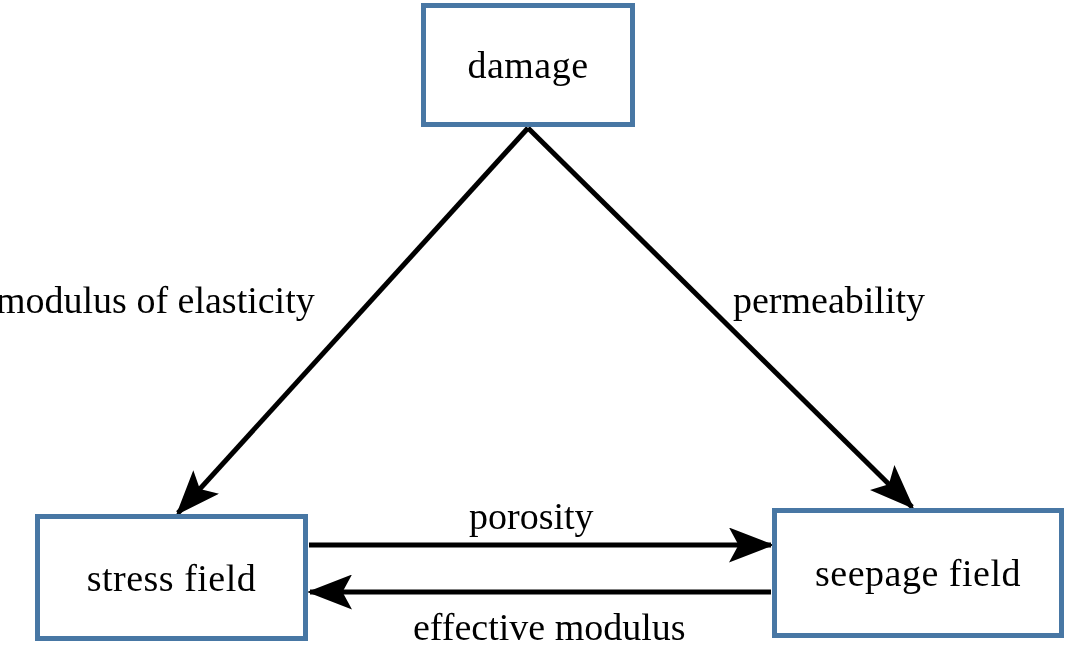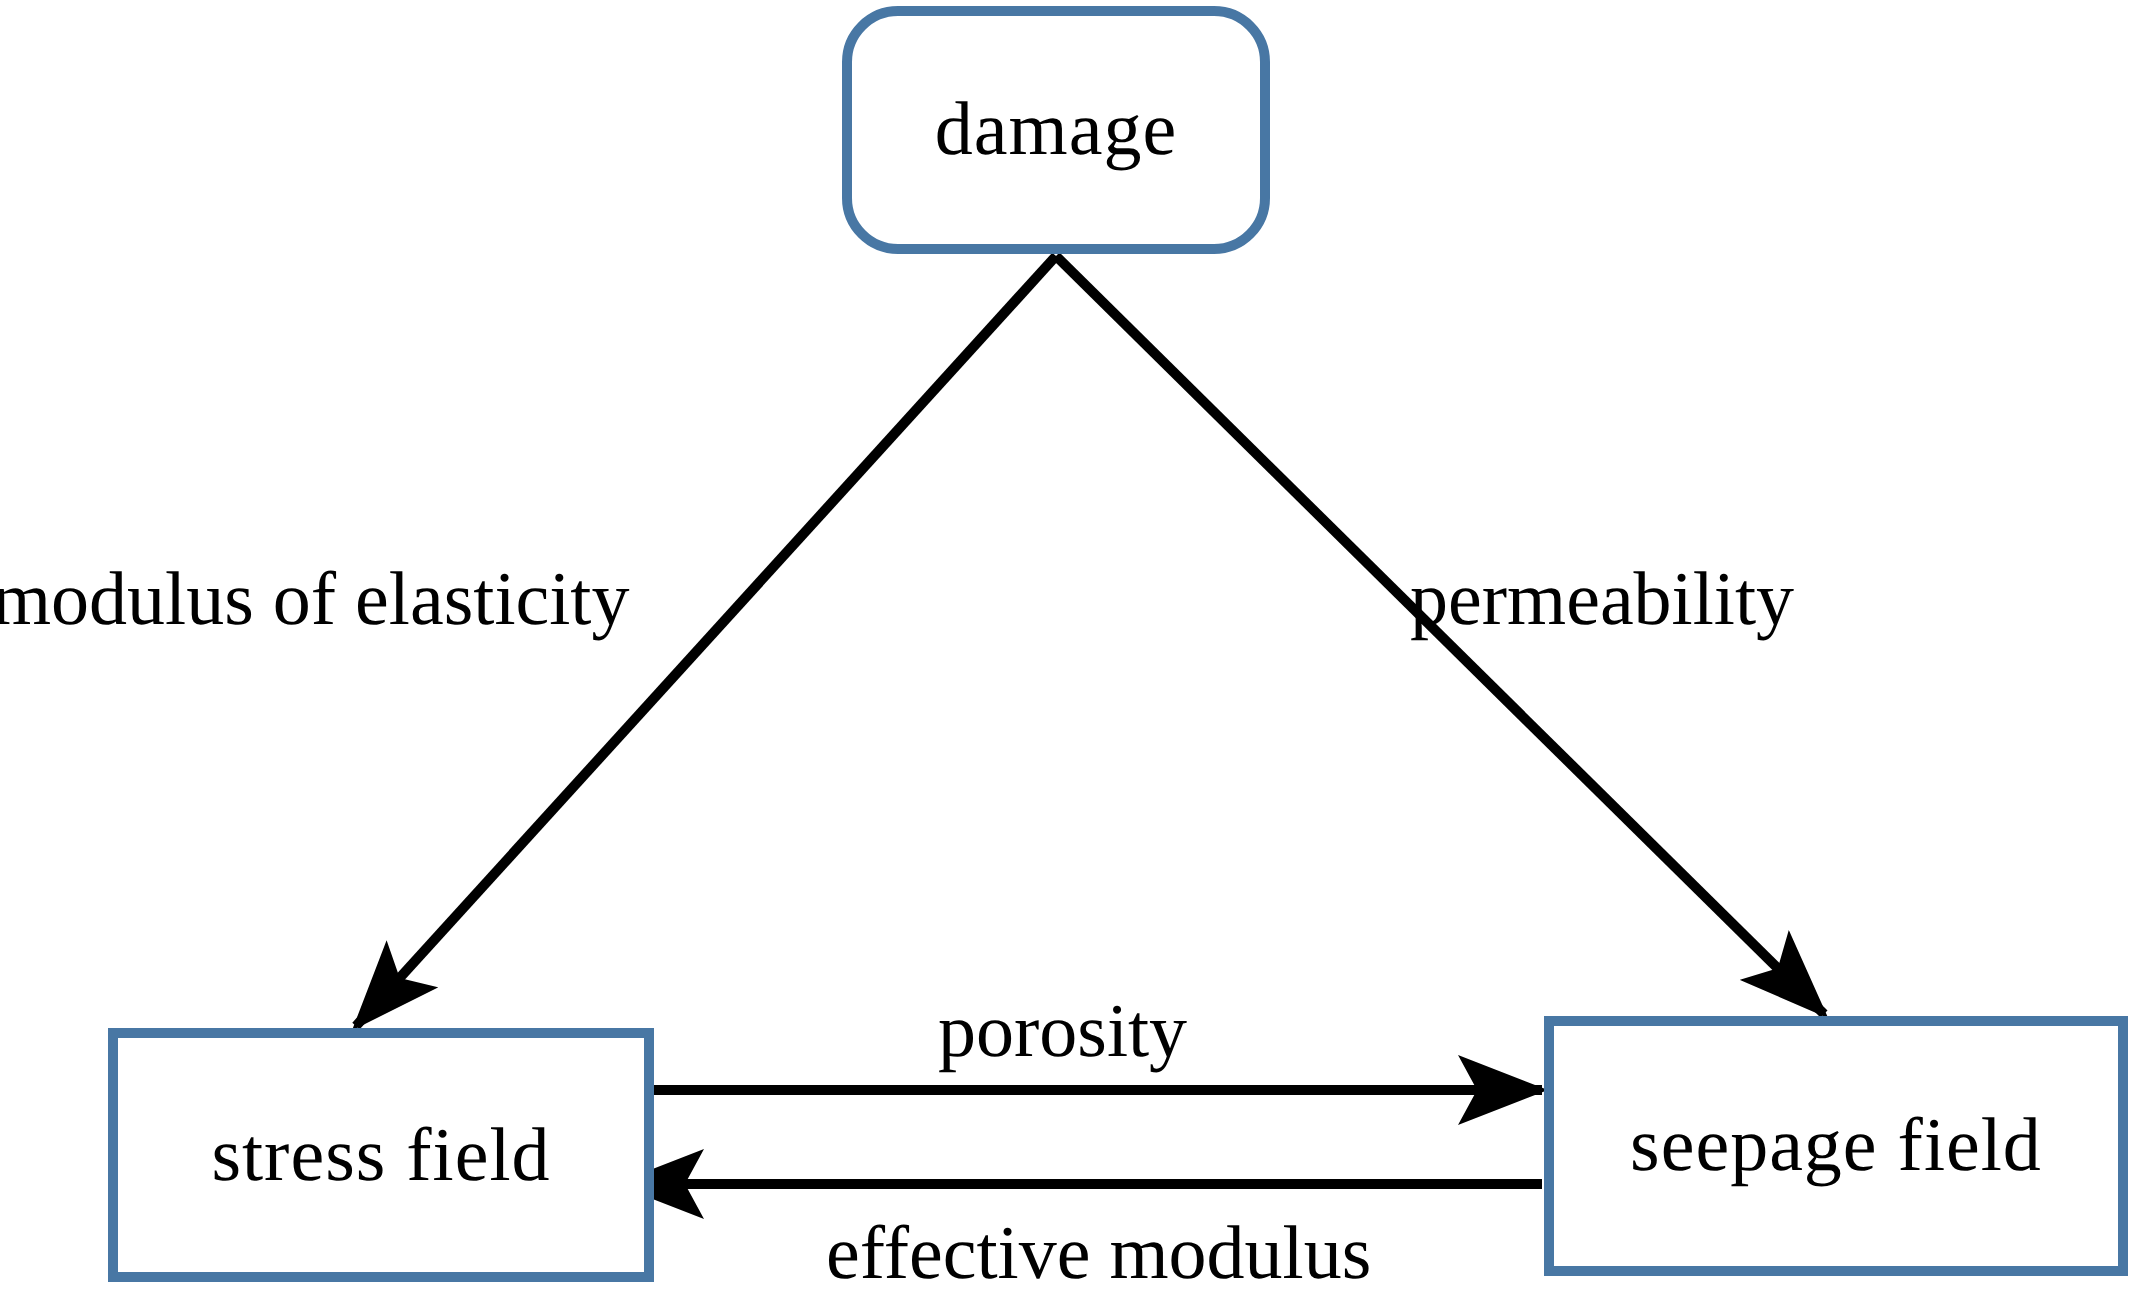--- a/index.html
+++ b/index.html
@@ -67,21 +67,21 @@
     font-size: 38px;
     line-height: 1;
     white-space: nowrap;
     z-index: 4;
   }
   #edge-label-modulus {
     left: -4px;
     top: 281px;
   }
   #edge-label-permeability {
-    left: 705px;
+    left: 733px;
     top: 281px;
   }
   #edge-label-porosity {
     left: 469px;
     top: 497px;
     text-align: right;
   }
   #edge-label-effective-stress {
     left: 413px;
     top: 608px;
@@ -101,25 +101,25 @@
 
     <line x1="528" y1="128" x2="178" y2="513" stroke="#000000" stroke-width="5" marker-end="url(#arrowhead)"></line>
 
     <line x1="528" y1="128" x2="912" y2="507" stroke="#000000" stroke-width="5" marker-end="url(#arrowhead)"></line>
 
     <line x1="309" y1="545" x2="771" y2="545" stroke="#000000" stroke-width="5" marker-end="url(#arrowhead)"></line>
 
     <line x1="771" y1="592" x2="310" y2="592" stroke="#000000" stroke-width="5" marker-end="url(#arrowhead)"></line>
   </svg>
 
-  <div class="node-box" id="node-damage" style="border-color:#4877a4; border-width:5px;border-radius:28px;">
+  <div class="node-box" id="node-damage" style="border-color:#4877a4; border-width:5px;">
     <span class="node-label">damage</span>
   </div>
 
-  <div class="node-box" id="node-stress-field" style="border-color:#4877a4; border-width:5px;margin-left:19px;">
+  <div class="node-box" id="node-stress-field" style="border-color:#4877a4; border-width:5px;">
     <span class="node-label">stress field</span>
   </div>
 
   <div class="node-box" id="node-seepage-field" style="border-color:#4877a4; border-width:5px;">
     <span class="node-label">seepage field</span>
   </div>
 
   <span class="edge-label" id="edge-label-modulus">modulus of elasticity</span>
 
   <span class="edge-label" id="edge-label-permeability">permeability</span>

